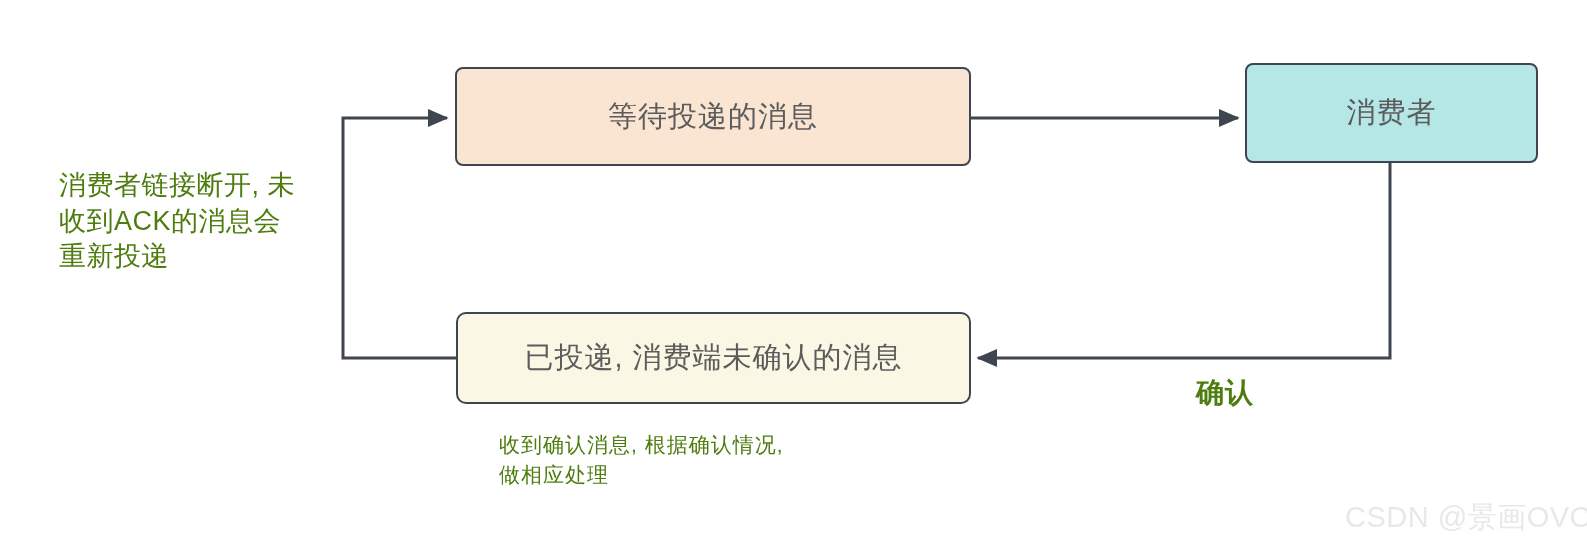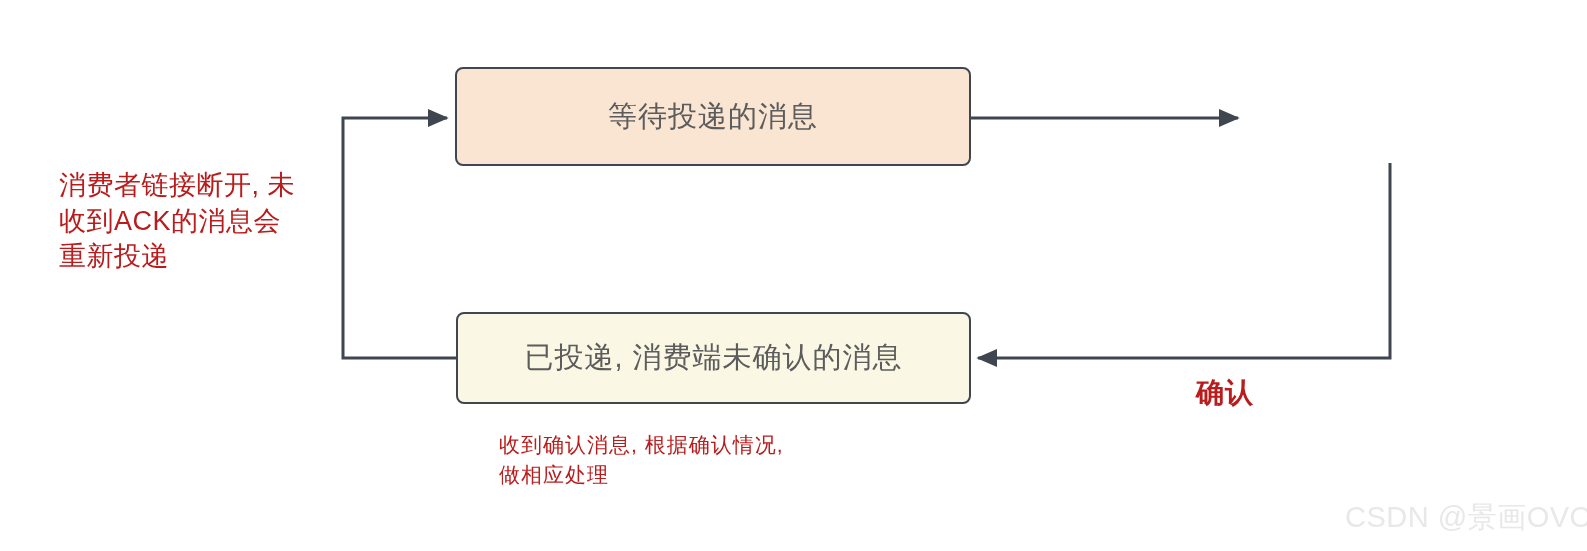--- a/index.html
+++ b/index.html
@@ -45,32 +45,33 @@
     background: #fae5d3;
     font-size: 29px;
   }
   #node-unacked {
     left: 456px;
     top: 312px;
     width: 515px;
     height: 92px;
     background: #faf7e4;
     font-size: 29px;
+    border-radius: 10px;
   }
   #node-consumer {
     left: 1245px;
     top: 63px;
     width: 293px;
     height: 100px;
     background: #b5e7e6;
     font-size: 29px;
   }
   .edge-label {
     position: absolute;
-    color: #b91c1c;
+    color: #4d7c0f;
     white-space: pre;
     line-height: 1.32;
     z-index: 3;
   }
   #label-redeliver {
     left: 59px;
     top: 168px;
     font-size: 27px;
     letter-spacing: 0.5px;
   }
@@ -119,20 +120,23 @@
   </svg>
 
   <div class="node" id="node-pending">
     <span>等待投递的消息</span>
   </div>
 
   <div class="node" id="node-unacked">
     <span>已投递, 消费端未确认的消息</span>
   </div>
 
+  <div class="node" id="node-consumer">
+    <span>消费者</span>
+  </div>
 
   <div class="edge-label" id="label-redeliver">消费者链接断开, 未
 收到ACK的消息会
 重新投递</div>
 
   <div class="edge-label" id="label-ack">确认</div>
 
   <div class="edge-label" id="label-process">收到确认消息, 根据确认情况,
 做相应处理</div>
 

